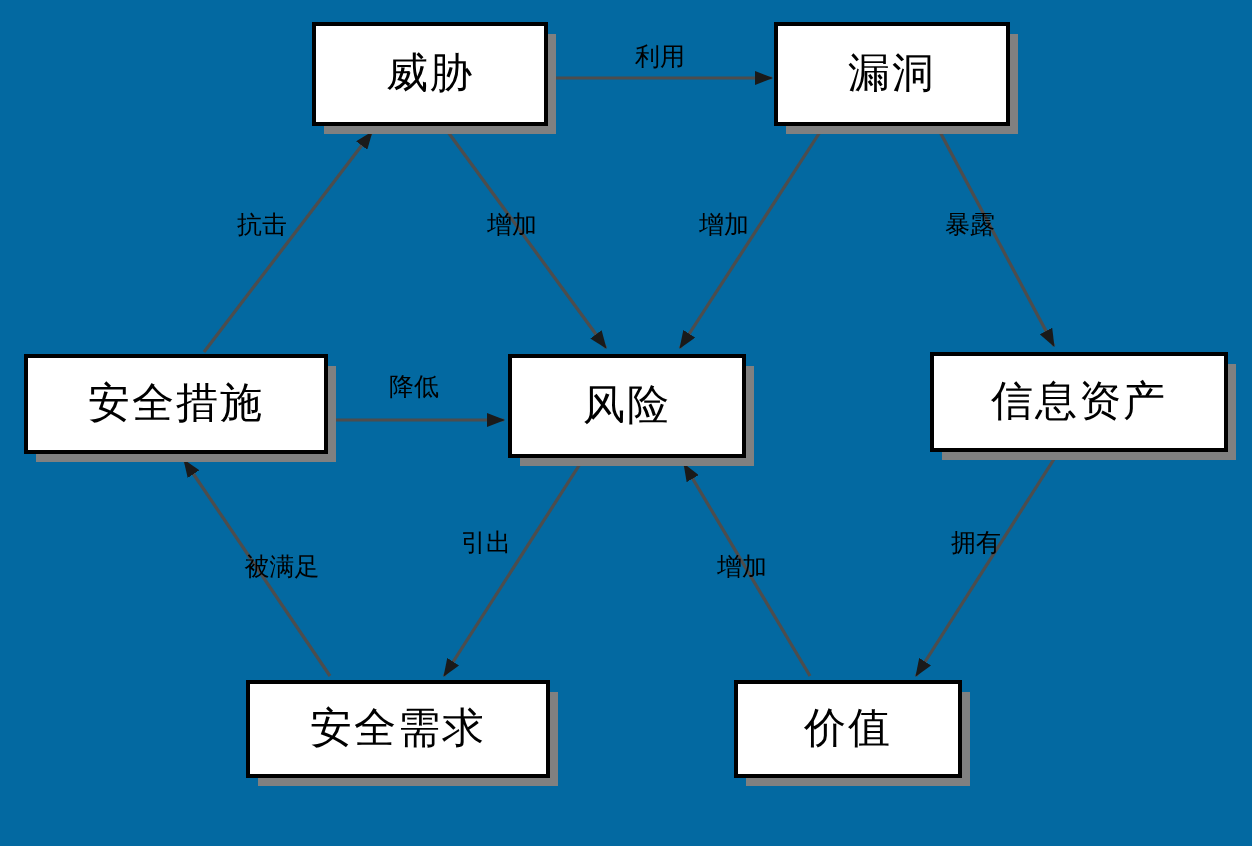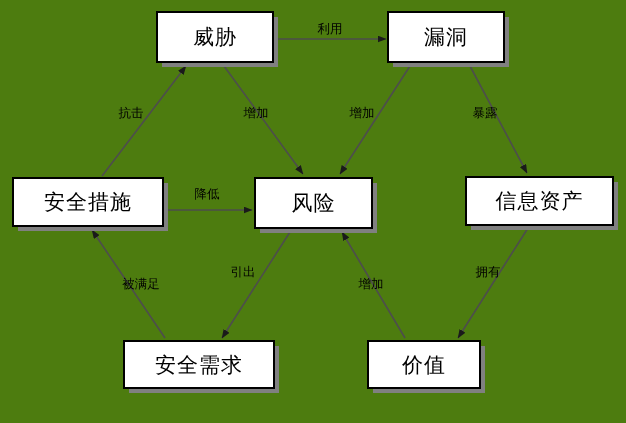--- a/index.html
+++ b/index.html
@@ -10,21 +10,21 @@
   body {
     width: 626px;
     height: 423px;
     font-family: "DejaVu Sans", "Liberation Sans", sans-serif;
     overflow: hidden;
   }
   #diagram-root {
     position: relative;
     width: 626px;
     height: 423px;
-    background: #4d7c0f;
+    background: #0369a1;
   }
   svg.diagram-canvas {
     display: block;
     width: 626px;
     height: 423px;
   }
   .node-shadow {
     fill: #808080;
     stroke: none;
   }

